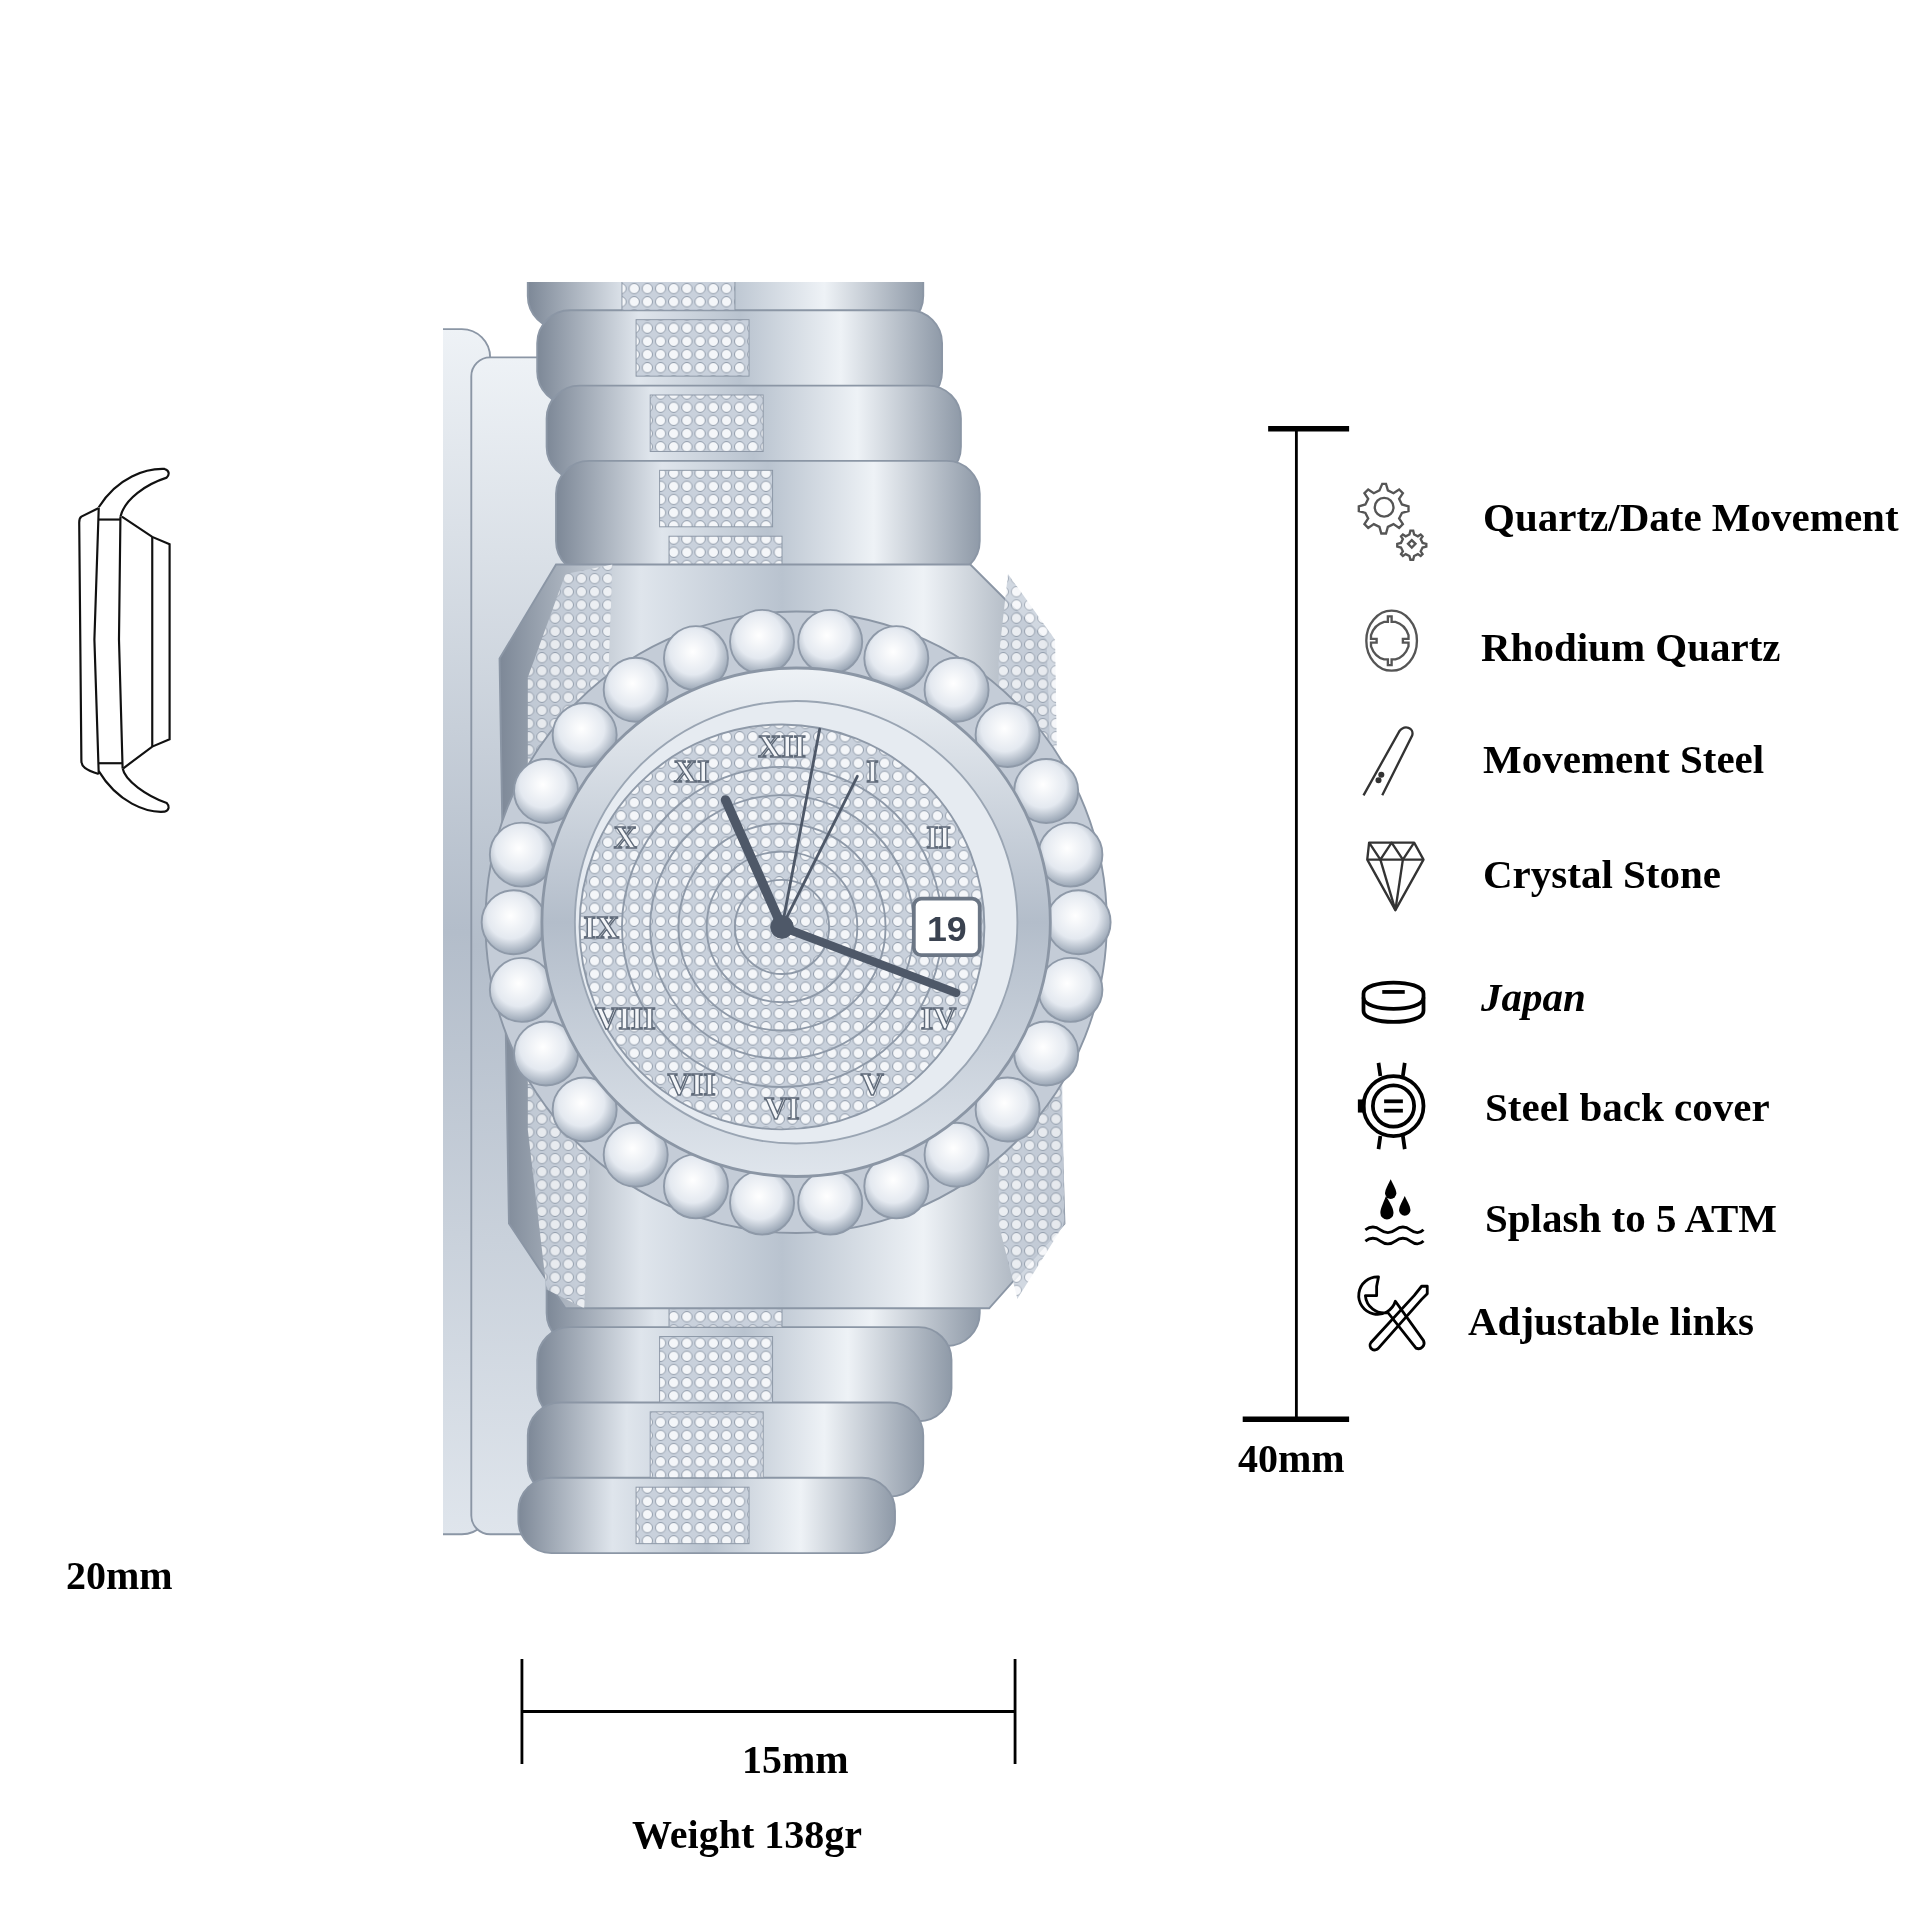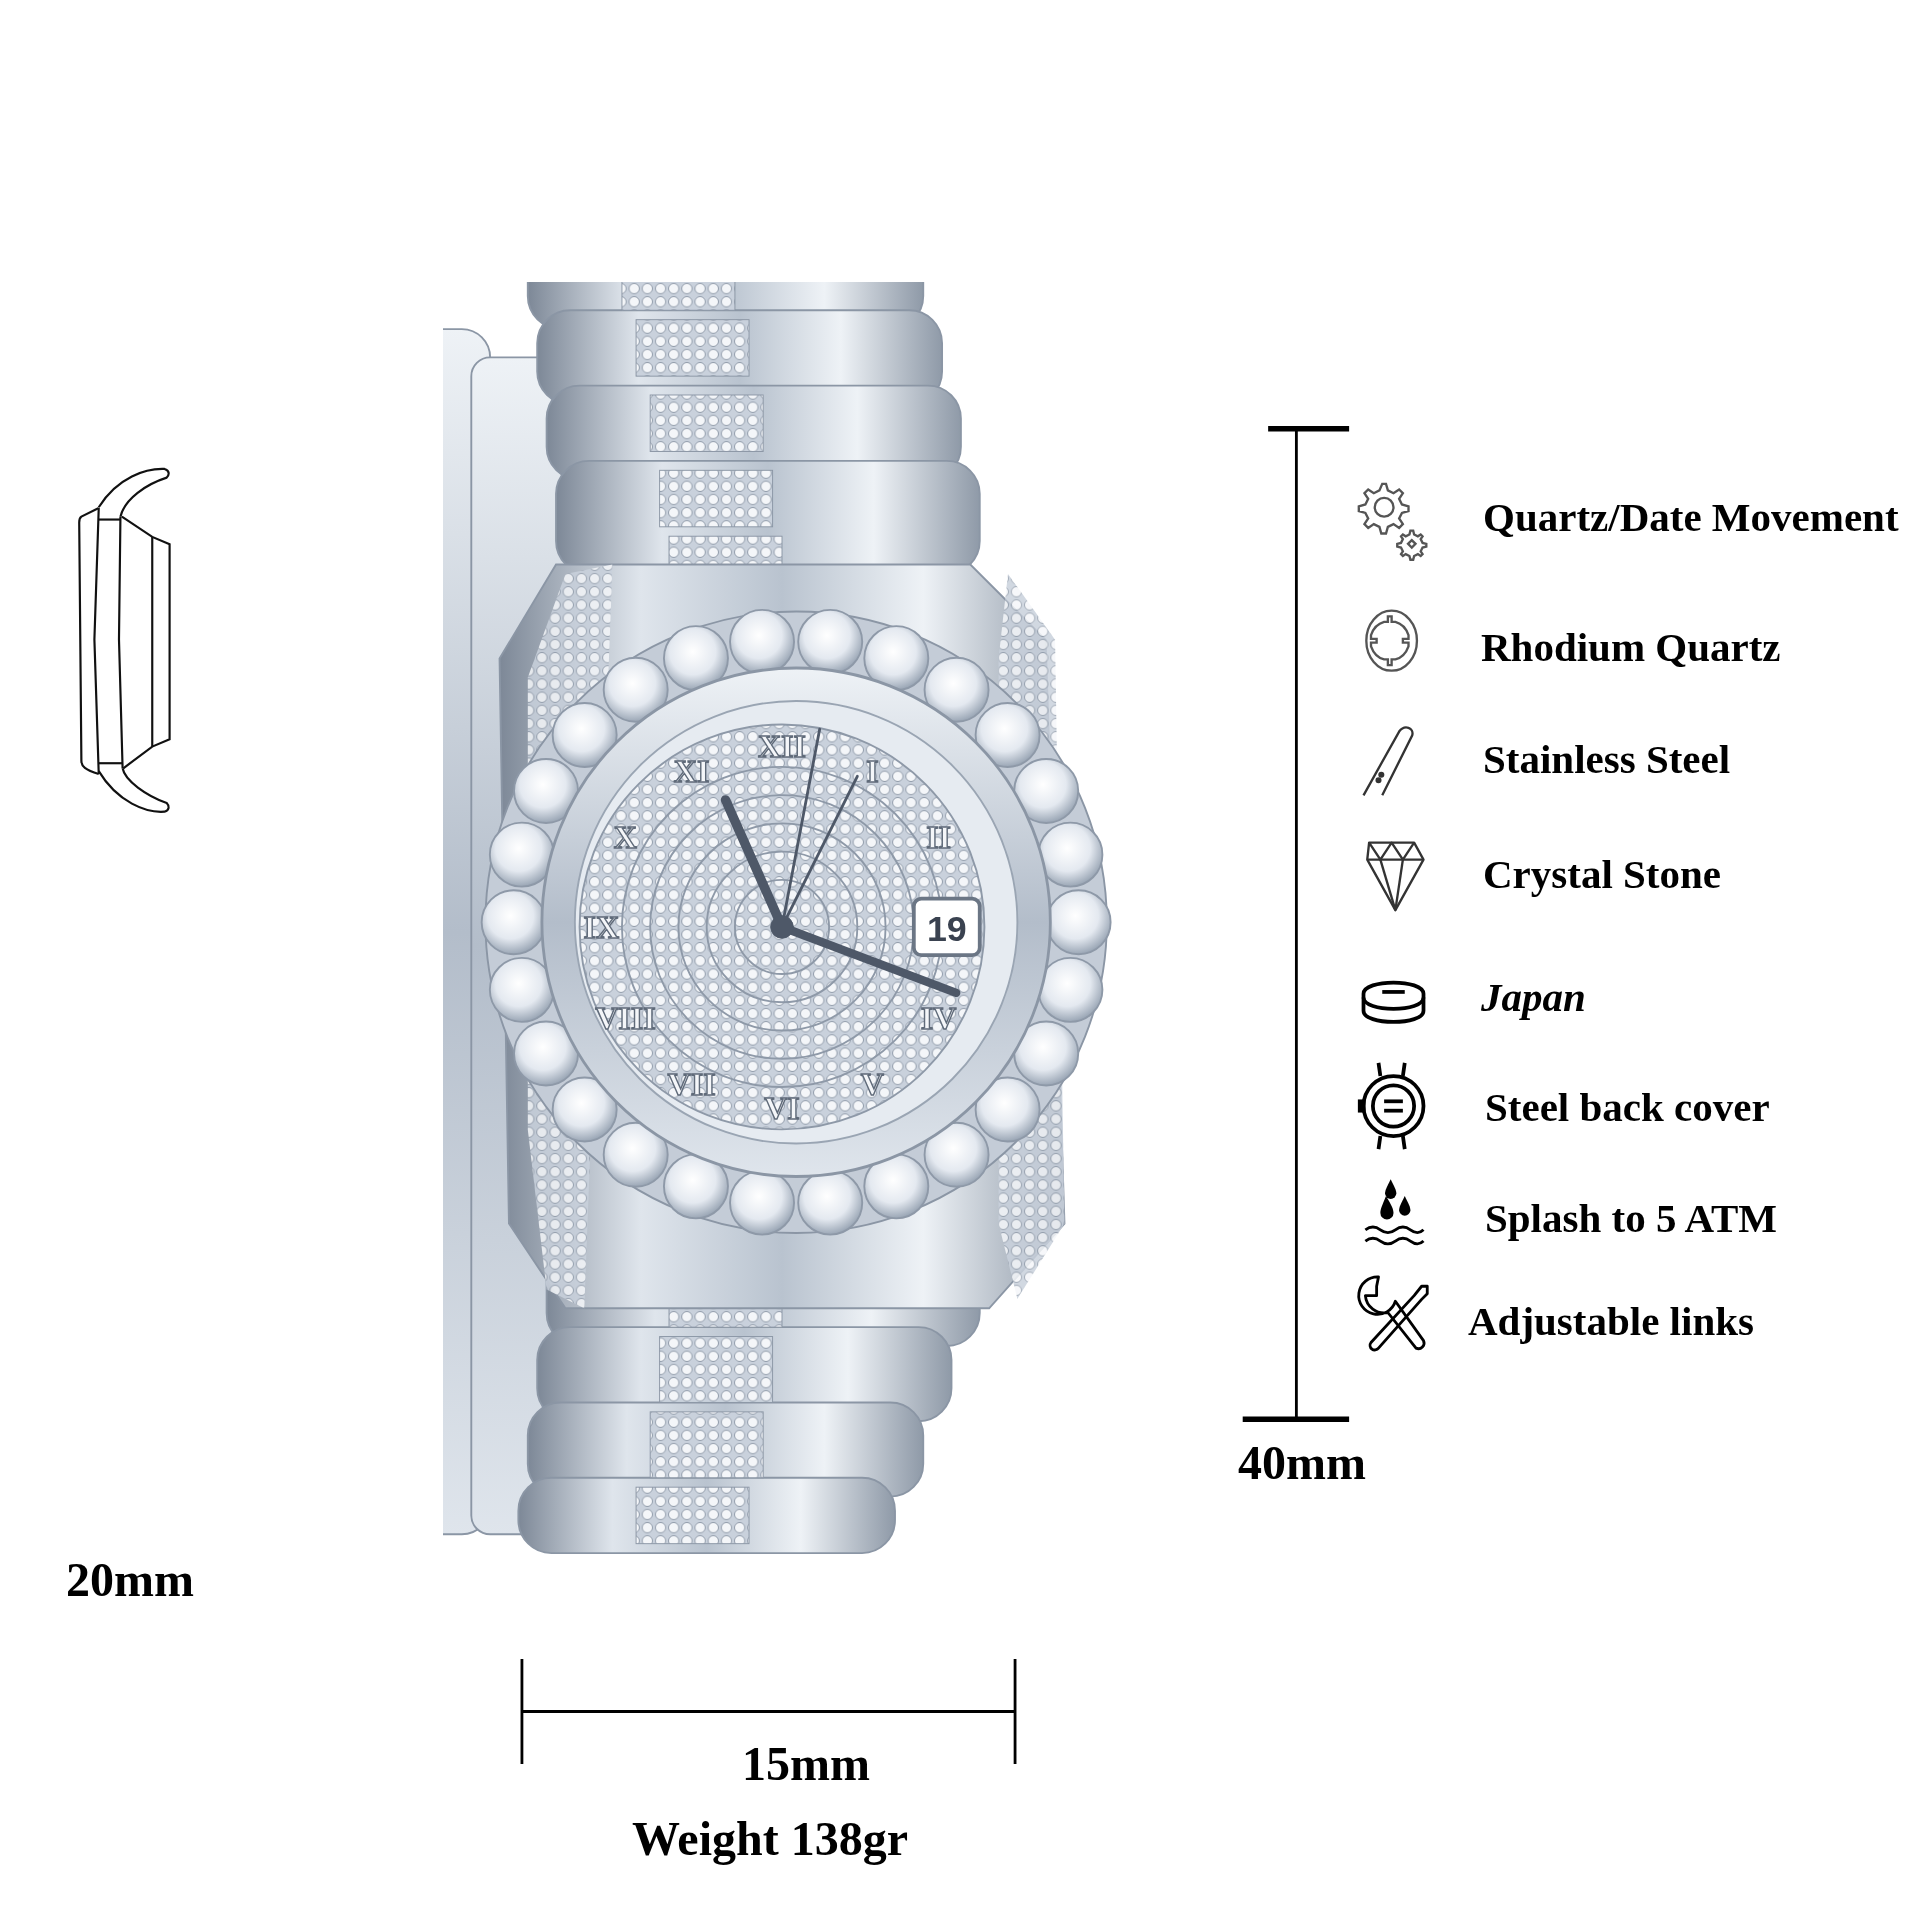--- a/index.html
+++ b/index.html
@@ -1,20 +1,20 @@
 <!DOCTYPE html>
 <html style="font-size:15px"><head>
 <meta charset="utf-8">
 <style>
   html, body { margin: 0; padding: 0; background: #ffffff; }
   body { width: 1928px; height: 1928px; position: relative; overflow: hidden;
          font-family: "Liberation Serif", serif; color: #000; }
   .abs { position: absolute; }
   .label { font-weight: bold; font-size: 41px; line-height: 1; white-space: nowrap; }
-  .dim-label { font-weight: bold; font-size: 48px; line-height: 1; white-space: nowrap; }
+  .dim-label { font-weight: bold; font-size: 40px; line-height: 1; white-space: nowrap; }
   .feature-row { position: absolute; left: 1356px; height: 85px; width: 565px; }
   .feature-icon { position: absolute; left: 0; top: 0; width: 75px; height: 85px; }
   .feature-text { position: absolute; left: 127px; top: 22.6px; }
   svg { display: block; }
 </style>
 </head>
 <body>
 
 <div class="abs" style="left:38px; top:348px; width:188px; height:1205px;">
   <svg width="188" height="1205" viewBox="0 0 260 1360">
@@ -223,21 +223,21 @@
 <div class="feature-row" style="top:720px;">
   <span class="feature-icon">
     <svg width="75" height="85" viewBox="0 0 80 90">
       <g fill="none" stroke="#333" stroke-width="2.5">
         <path d="M8 80 L46 12 C52 4, 62 8, 60 16 L28 80"></path>
         <circle cx="27" cy="58" r="2" fill="#333"></circle>
         <circle cx="24" cy="64" r="2" fill="#333"></circle>
       </g>
     </svg>
   </span>
-  <span class="abs label feature-text" style="left:127px; top:19px;">Stainless Steel</span>
+  <span class="abs label feature-text" style="left:127px; top:19px;">Movement Steel</span>
 </div>
 
 <div class="feature-row" style="top:833px;">
   <span class="feature-icon">
     <svg width="75" height="85" viewBox="0 0 80 90">
       <g fill="none" stroke="#333" stroke-width="2.5" stroke-linejoin="round">
         <path d="M14 10 L62 10 L72 28 L42 82 L12 28 Z"></path>
         <line x1="12" y1="28" x2="72" y2="28"></line>
         <path d="M14 10 L26 28 L38 10 L50 28 L62 10"></path>
         <line x1="26" y1="28" x2="42" y2="82"></line>

